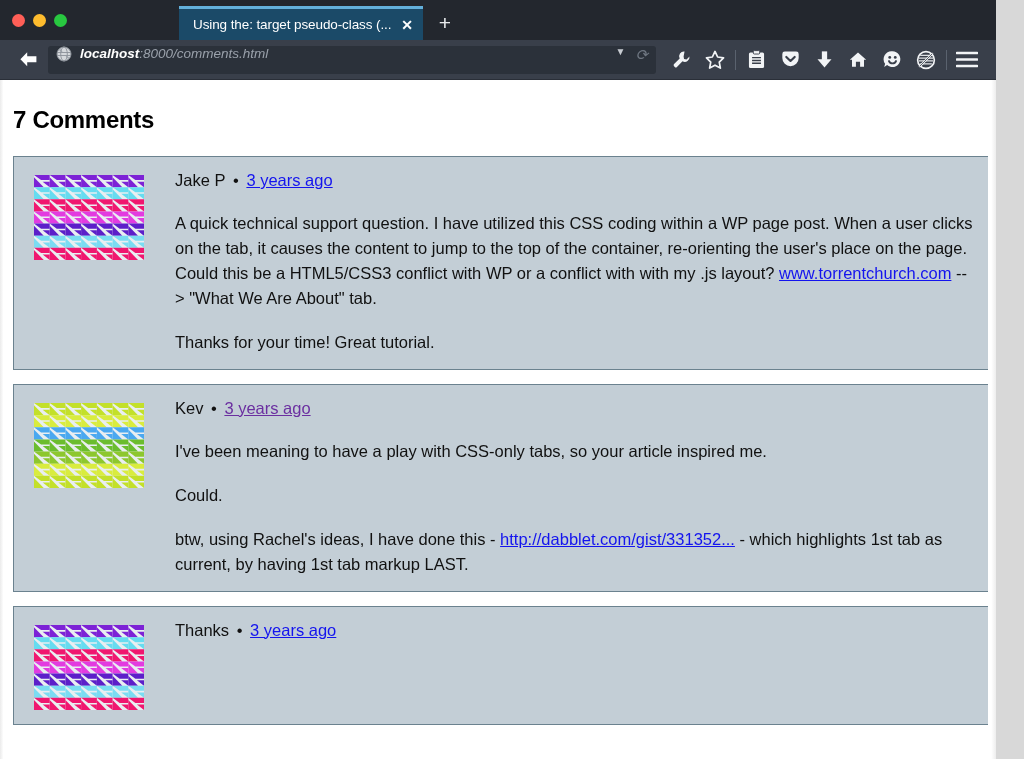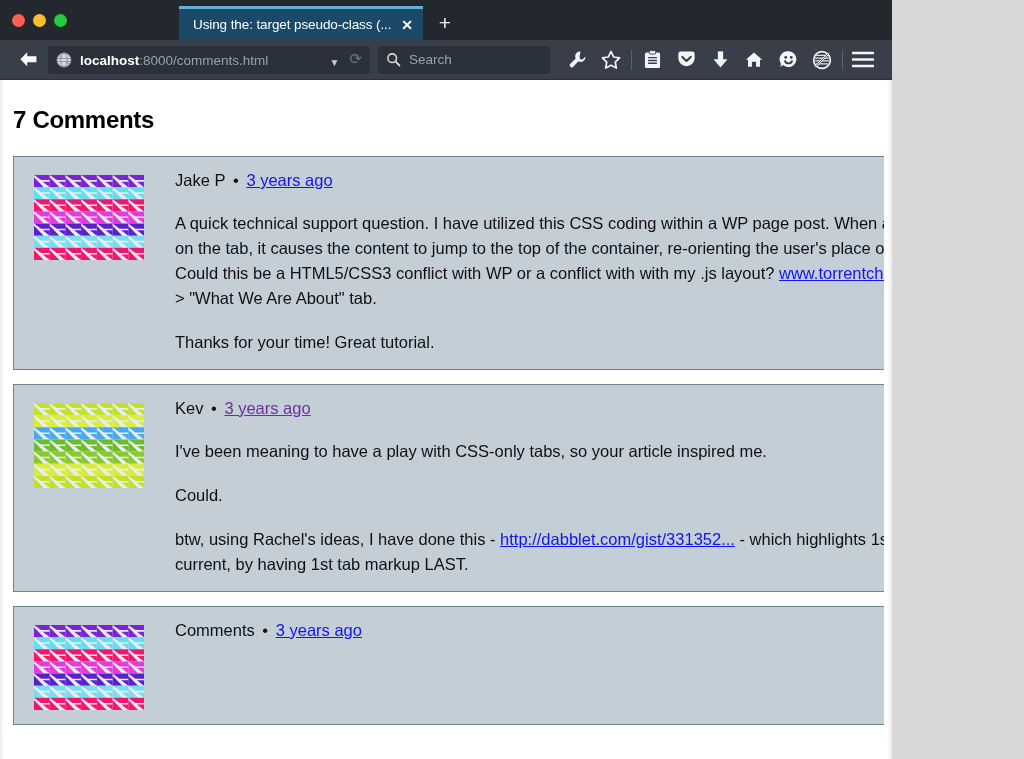--- a/index.html
+++ b/index.html
@@ -8,21 +8,21 @@
     width: 1024px; height: 759px;
     overflow: hidden;
     background: #d8d8d8;
     font-family: "Liberation Sans", sans-serif;
   }
 
   
   #browser-window {
     position: absolute;
     left: 0; top: 0;
-    width: 892px; height: 759px;
+    width: 996px; height: 759px;
     background: #ffffff;
     overflow: hidden;
   }
 
   
   #tab-strip {
     position: relative;
     height: 40px;
     background: #23272e;
     display: flex;
@@ -94,25 +94,26 @@
     width: 32px; height: 30px;
     display: flex; align-items: center; justify-content: center;
     cursor: pointer;
   }
   #urlbar {
     flex: 1;
     height: 28px;
     background: #2b313a;
     border-radius: 3px;
     display: flex;
-    align-items: flex-end;
-    padding: 6px 8px;
+    align-items: flex-start;
+    padding: 0 8px;
     margin-left: 4px;
     margin-right: 8px;
     min-width: 0;
+    font-style: italic;
   }
   #site-icon {
     width: 16px; height: 16px;
     margin-right: 8px;
     flex: 0 0 auto;
   }
   #url-text {
     flex: 1;
     font-size: 13.5px;
     color: #9aa1ab;
@@ -269,27 +270,20 @@
         <circle cx="8" cy="8" r="7" fill="#d5d8dc" stroke="#8b9199" stroke-width="1"></circle>
         <path d="M1.5 6.5 h13 M1.5 9.5 h13" stroke="#8b9199" stroke-width="0.9" fill="none"></path>
         <ellipse cx="8" cy="8" rx="3.3" ry="7" fill="none" stroke="#8b9199" stroke-width="0.9"></ellipse>
         <path d="M3.6 3.6 l2.4 2.4 M10.2 10 l2.4 2.3" stroke="#9aa0a8" stroke-width="1.4"></path>
       </svg>
       <span id="url-text"><span class="host">localhost</span><span>:8000/comments.html</span></span>
       <span id="url-dropdown-icon">▼</span>
       <span id="url-reload-icon">⟳</span>
     </div>
 
-    <div id="searchbar">
-      <svg width="15" height="15" viewBox="0 0 16 16">
-        <circle cx="6.6" cy="6.6" r="4.6" fill="none" stroke="#d4d8dd" stroke-width="1.7"></circle>
-        <path d="M10.2 10.2 L14.4 14.4" stroke="#d4d8dd" stroke-width="1.9" stroke-linecap="round"></path>
-      </svg>
-      <span id="search-placeholder">Search</span>
-    </div>
 
     <div id="toolbar-icons">
 
       <div class="tb-icon">
         <svg width="19" height="19" viewBox="0 0 20 20">
           <path d="M13.2 1.6 a5 5 0 0 0-5.1 7.3 L2.2 14.8 a1.6 1.6 0 0 0 0 2.3 l0.7 0.7 a1.6 1.6 0 0 0 2.3 0 l5.9-5.9 a5 5 0 0 0 7.3-5.1 l-3.1 3.1 -2.6-0.5 -0.5-2.6 Z" fill="#f2f4f6"></path>
         </svg>
       </div>
 
       <div class="tb-icon">
@@ -827,21 +821,21 @@
                 <path d="M72.8 104.8 L80 104.8 L80 112 Z" fill="#f0176f"></path>
                 <path d="M80 96 L96 96 L96 102.72 L87.2 102.72 Z" fill="#f0176f"></path>
                 <path d="M80 98.88 L89.92 112 L80 112 Z" fill="#f0176f"></path>
                 <path d="M88.8 104.8 L96 104.8 L96 112 Z" fill="#f0176f"></path>
                 <path d="M96 96 L112 96 L112 102.72 L103.2 102.72 Z" fill="#f0176f"></path>
                 <path d="M96 98.88 L105.92 112 L96 112 Z" fill="#f0176f"></path>
                 <path d="M104.8 104.8 L112 104.8 L112 112 Z" fill="#f0176f"></path>
               </svg>
             </div>
             <div class="comment-body">
-              <div class="comment-meta"><span>Comments</span><span class="sep"> • </span><a href="#" class="link-unvisited">3 years ago</a></div>
+              <div class="comment-meta"><span>Thanks</span><span class="sep"> • </span><a href="#" class="link-unvisited">3 years ago</a></div>
             </div>
           </div>
         </div>
     </div>
   </div>
 
   <div id="left-edge"></div>
   <div id="right-edge"></div>
 </div>
 

